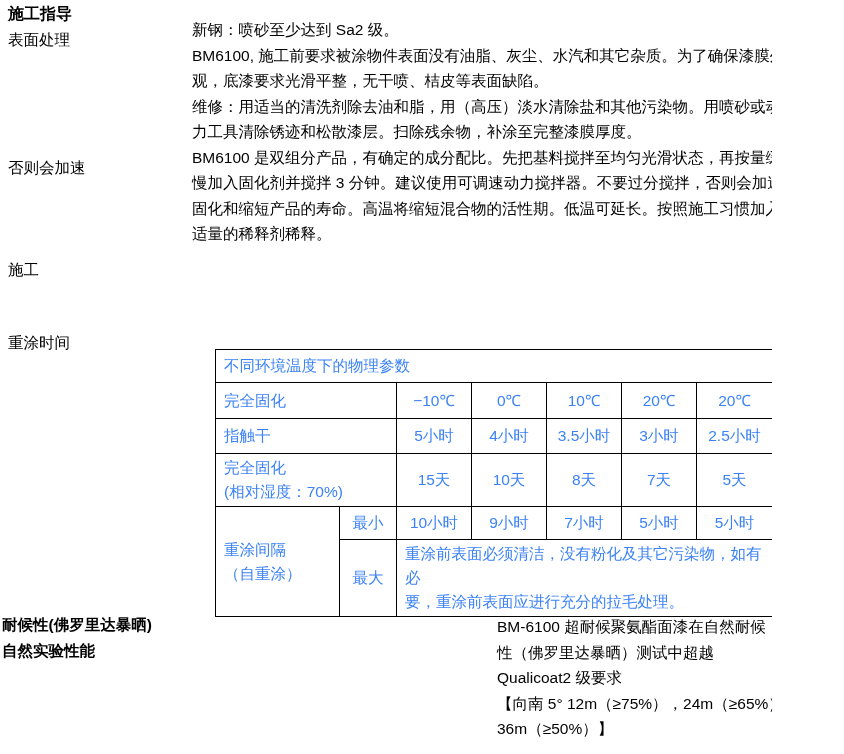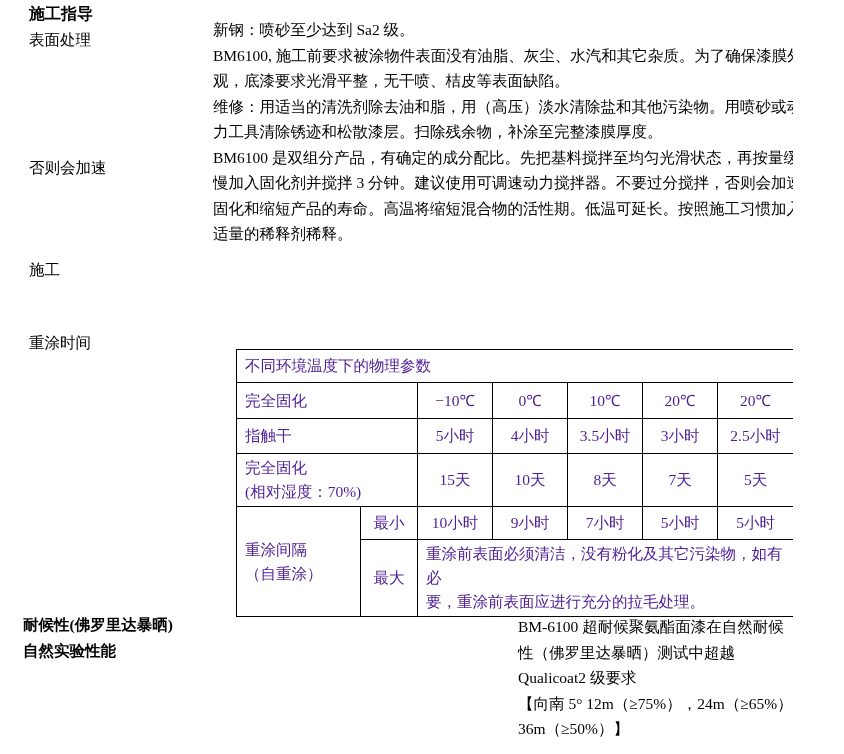--- a/index.html
+++ b/index.html
@@ -2,25 +2,24 @@
 <html><head>
 <meta charset="utf-8">
 <style>
   html, body { margin: 0; padding: 0; background: #fff; }
   .page {
     position: relative;
     width: 772px;
     height: 754px;
     background: #ffffff;
     color: #000000;
-    font-family: Liberation Serif, serif;
+    font-family: Liberation Sans, sans-serif;
     font-size: 15.5px;
     line-height: 25.5px;
     overflow: hidden;
-    margin-left: 21px;
   }
   .doc-title {
     position: absolute;
     left: 8px;
     top: 3px;
     font-weight: bold;
     font-size: 16px;
     line-height: 22px;
   }
   .side-label { position: absolute; left: 8px; white-space: nowrap; }
@@ -38,21 +37,21 @@
     margin: 0;
     white-space: pre-line;
   }
   .param-table-wrap { position: absolute; left: 215px; top: 349px; }
   table.param-table {
     border-collapse: collapse;
     table-layout: fixed;
     width: 557px;
     font-size: 15.5px;
     line-height: 24px;
-    color: #4c1d95;
+    color: #3b82f6;
   }
   table.param-table td {
     border: 1px solid #000;
     padding: 2px 8px;
     vertical-align: middle;
     overflow: hidden;
   }
   td.c { text-align: center; padding: 2px 2px; }
   td.l { text-align: left; }
   .pre { white-space: pre-line; }

